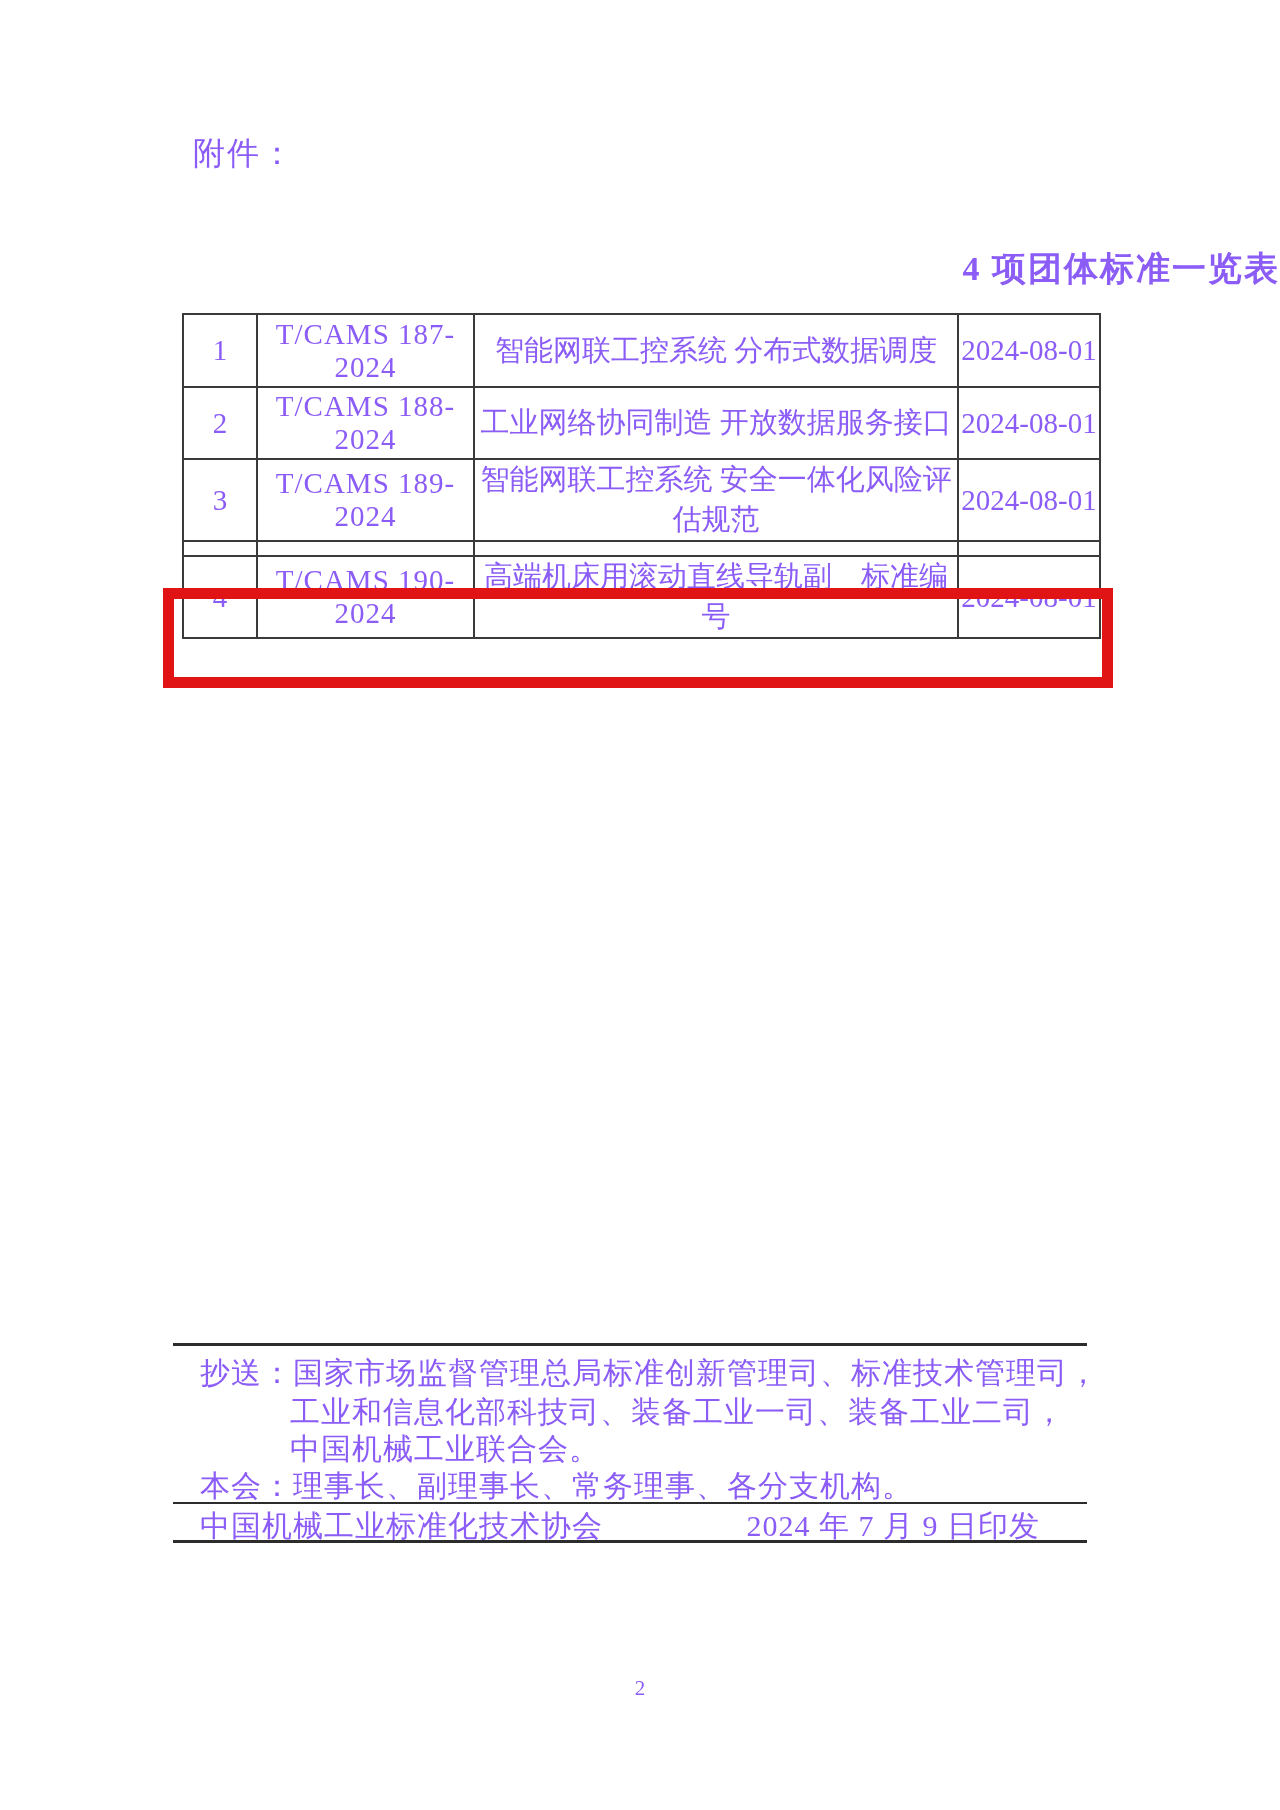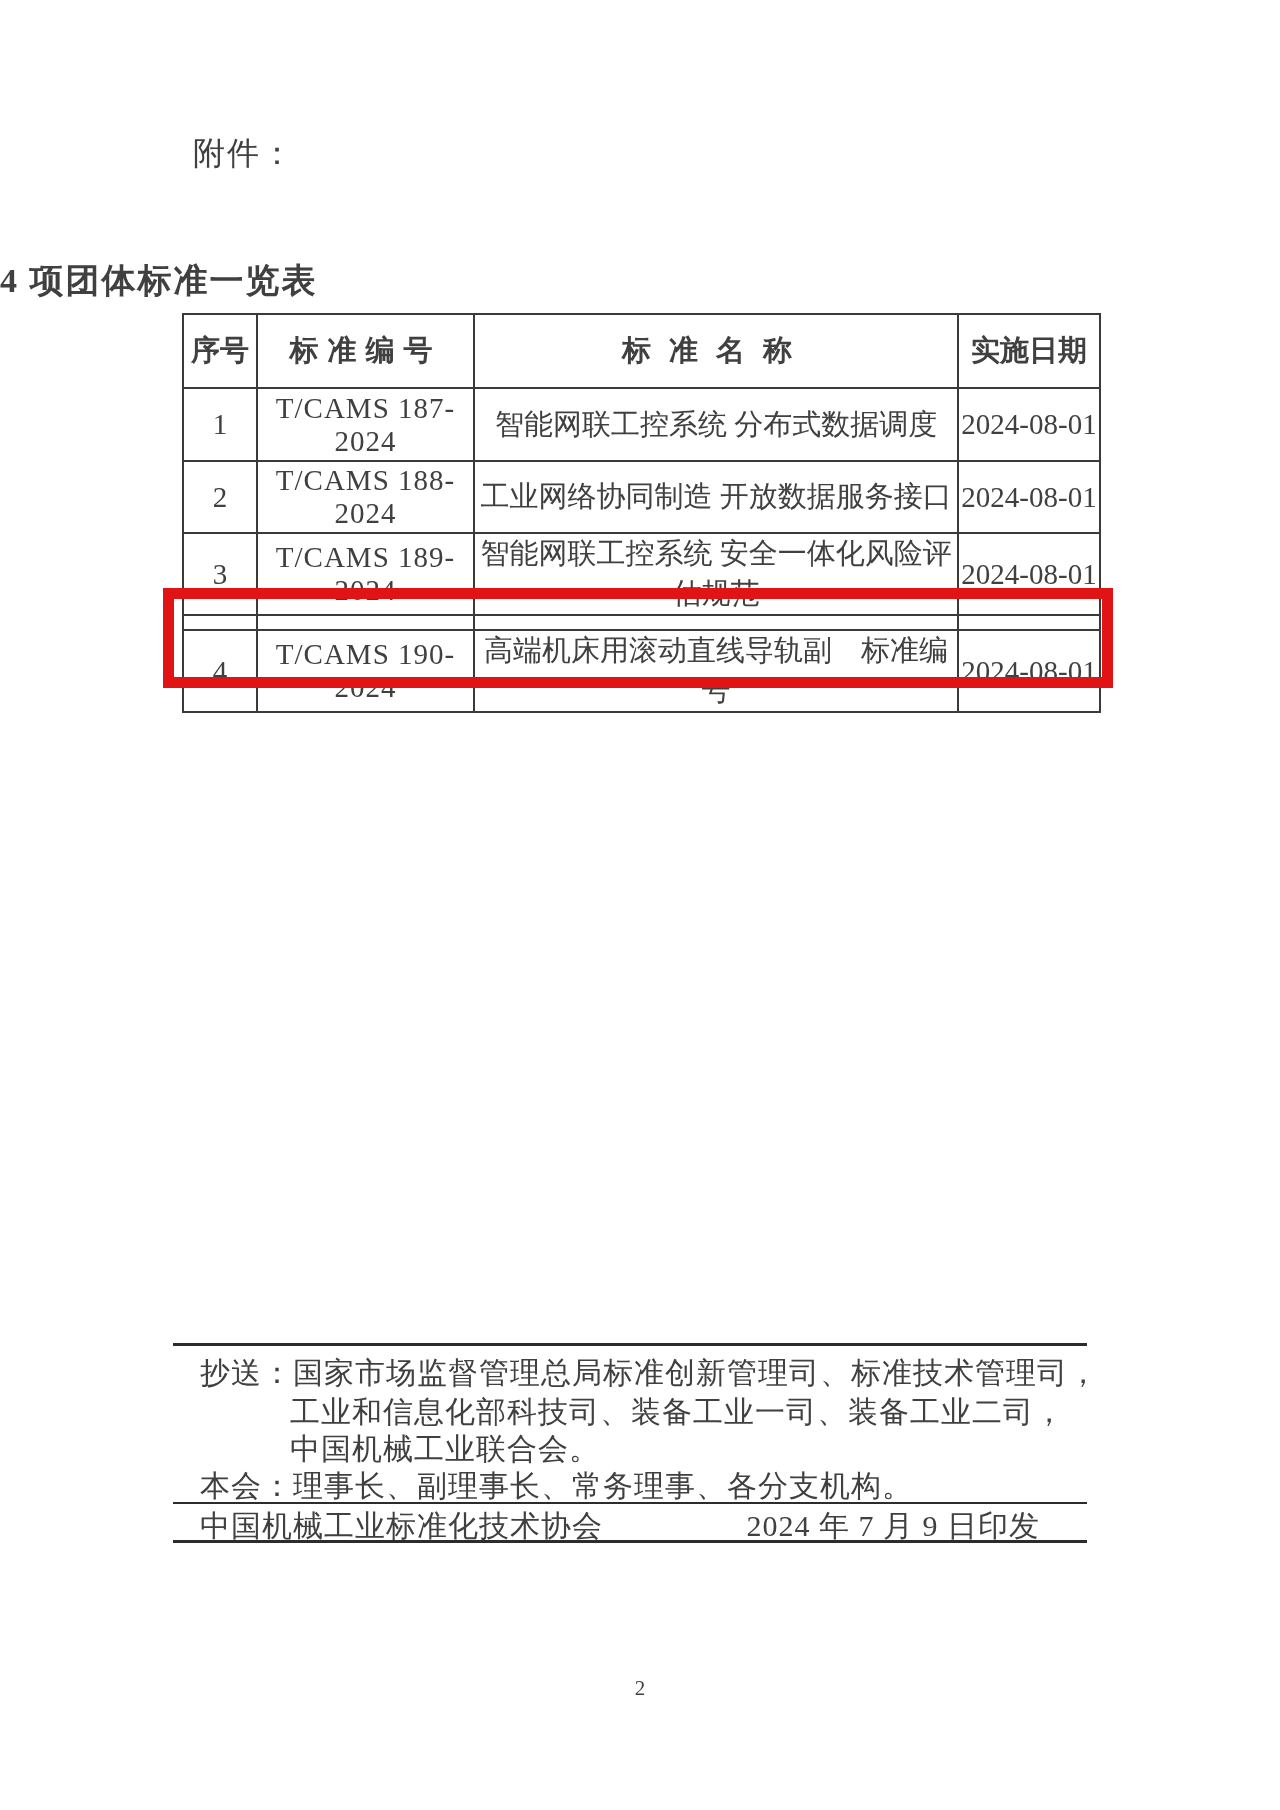--- a/index.html
+++ b/index.html
@@ -2,30 +2,30 @@
 <html><head>
 <meta charset="utf-8">
 <style>
   html,body{margin:0;padding:0;background:#888;}
   .page{
     position:relative;
     width:1280px;height:1810px;
     margin:0 auto;
     background:#ffffff;
     font-family:"Liberation Serif","DejaVu Serif",serif;
-    color:#404040;
+    color:#8b5cf6;
     overflow:hidden;
   }
   .attachment{
     position:absolute;left:193px;top:132px;
     font-size:32px;letter-spacing:2px;
   }
   .doc-title{
-    position:absolute;left:0;top:258px;width:1280px;
-    text-align:left;font-size:34px;font-weight:bold;letter-spacing:2px;
+    position:absolute;left:0;top:246px;width:1280px;
+    text-align:right;font-size:34px;font-weight:bold;letter-spacing:2px;
   }
   table.std-table{
     position:absolute;left:182px;top:313px;
     width:917px;
     border-collapse:collapse;table-layout:fixed;
   }
   table.std-table td,table.std-table th{
     border:2px solid #3a3a3a;
     padding:0;
     text-align:center;vertical-align:middle;
@@ -85,26 +85,20 @@
   <div class="doc-title">4 项团体标准一览表</div>
 
   <table class="std-table">
     <colgroup>
       <col class="c-no">
         <col class="c-code">
         <col class="c-name">
         <col class="c-date">
     </colgroup>
     <tbody>
-        <tr class="r-header">
-      <th>序号</th>
-      <th class="h-code">标准编号</th>
-      <th class="h-name">标准名称</th>
-      <th>实施日期</th>
-    </tr>
     <tr class="r1">
       <td class="cell-no">1</td>
       <td class="cell-code">T/CAMS 187-2024</td>
       <td class="cell-name">智能网联工控系统 分布式数据调度</td>
       <td class="cell-date">2024-08-01</td>
     </tr>
     <tr class="r2">
       <td class="cell-no">2</td>
       <td class="cell-code">T/CAMS 188-2024</td>
       <td class="cell-name">工业网络协同制造 开放数据服务接口</td>

